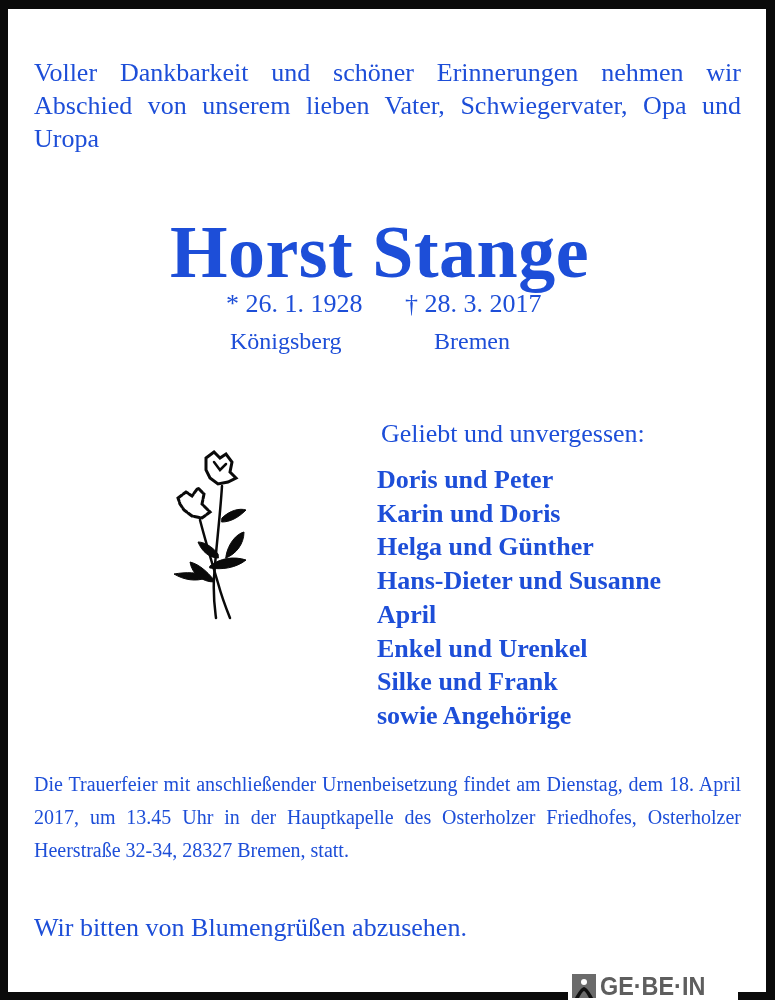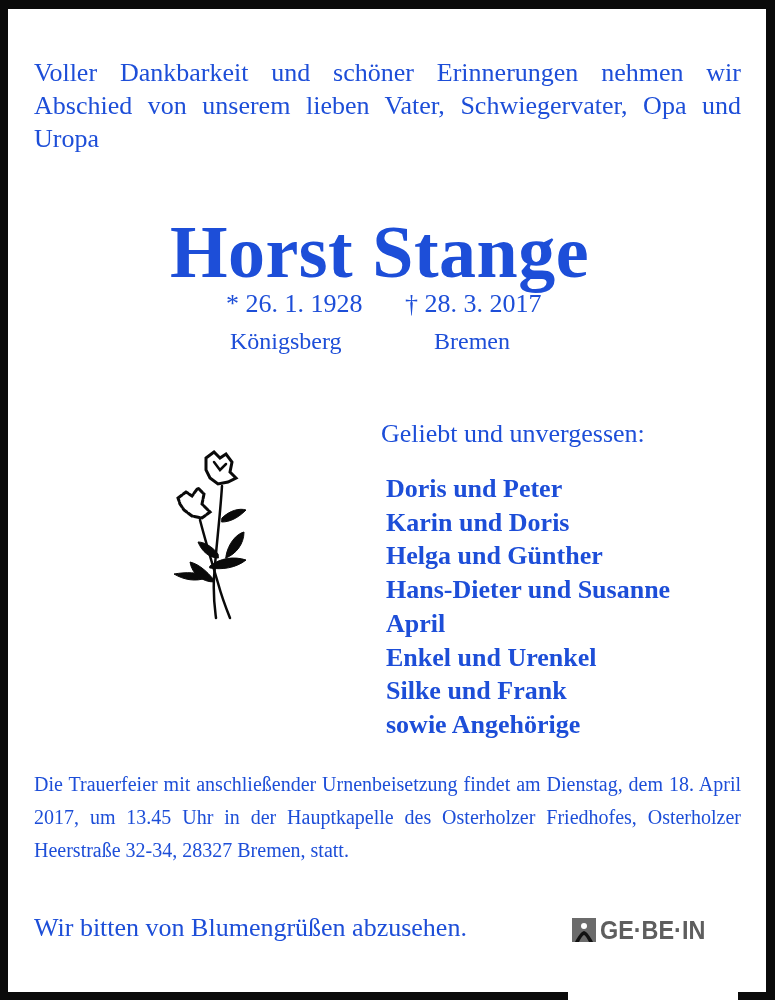--- a/index.html
+++ b/index.html
@@ -29,37 +29,37 @@
     .birth { left: 226px; font-family: Liberation Serif, serif; }
     .death { left: 405px; }
     .place { position: absolute; top: 326px; font-size: 24px; line-height: 30px; }
     .place-birth { left: 230px; }
     .place-death { left: 434px; }
     .rose { position: absolute; left: 170px; top: 448px; width: 85px; height: 175px; }
     .mourn-head {
       position: absolute; left: 369px; top: 419px; font-size: 26px; line-height: 30px; margin-left: 12px;
     }
     .mourners {
-      position: absolute; left: 369px; top: 455px; margin: 17px; padding: 0; list-style: none;
+      position: absolute; left: 369px; top: 455px; margin: 8px; padding: 0; list-style: none;
     }
     .mourners li {
       font-size: 26px; font-weight: bold; line-height: 33.7px;
     }
     .service {
       position: absolute; left: 34px; top: 768px; width: 707px;
       font-size: 20px; line-height: 33px; text-align: justify; text-align-last: left;
     }
     .flowers {
       position: absolute; left: 34px; top: 911px; font-size: 26px; line-height: 33px;
     }
     .logo-gap {
       position: absolute; left: 568px; top: 986px; width: 170px; height: 14px; background: #ffffff;
     }
     .logo {
-      position: absolute; left: 572px; top: 916px; height: 28px;
+      position: absolute; left: 572px; top: 972px; height: 28px;
       display: flex; align-items: center; gap: 4px;
     }
     .logo-mark { width: 24px; height: 24px; background: #6b6b6b; position: relative; }
     .logo-text {
       font-family: "Liberation Sans", "DejaVu Sans", sans-serif; font-weight: bold;
       font-size: 26px; color: #5e5e5e; letter-spacing: 0px; line-height: 28px;
       transform: scaleX(0.9); transform-origin: left center;
     }
   </style>
 </head>

